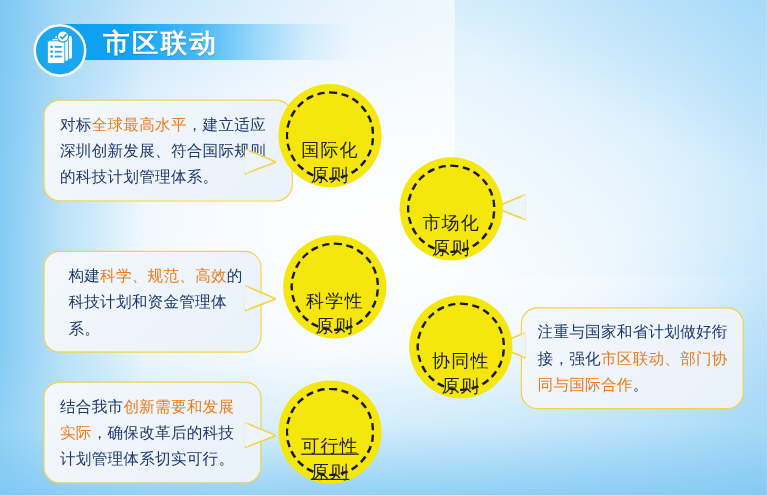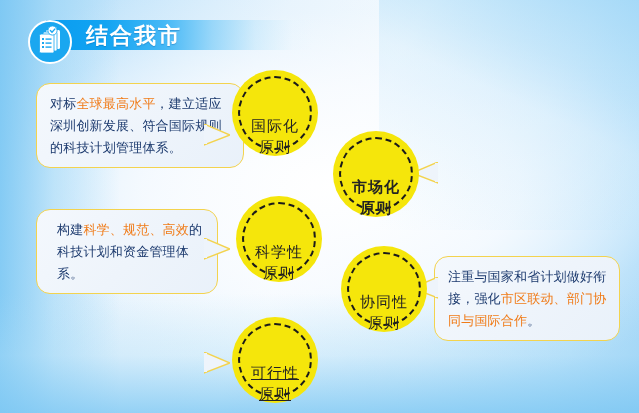--- a/index.html
+++ b/index.html
@@ -156,39 +156,39 @@
         <rect x="12" y="16" width="2" height="2" fill="#1aa7f0"></rect>
         <rect x="15.5" y="16.4" width="6" height="1.4" fill="#1aa7f0"></rect>
         <rect x="12" y="20" width="2" height="2" fill="#1aa7f0"></rect>
         <rect x="15.5" y="20.4" width="6" height="1.4" fill="#1aa7f0"></rect>
         <rect x="12" y="24" width="2" height="2" fill="#1aa7f0"></rect>
         <rect x="15.5" y="24.4" width="6" height="1.4" fill="#1aa7f0"></rect>
         <circle cx="22.5" cy="8.5" r="4.6" fill="#ffffff" stroke="#1aa7f0" stroke-width="0.9"></circle>
         <path d="M20.4 8.6 L22 10.2 L25 6.9" fill="none" stroke="#1aa7f0" stroke-width="1.4" stroke-linecap="round" stroke-linejoin="round"></path>
       </svg>
     </div>
-    <div id="header-title">结合我市</div>
+    <div id="header-title">市区联动</div>
   </div>
 
   <div class="bubble bubble-left" style="left:36px; top:83px; width:208px;">
     <p><span>对标</span><span class="hl">全球最高水平</span><span>，建立适应深圳创新发展、符合国际规则的科技计划管理体系。</span></p>
   </div>
   <svg class="tail" style="left:204px; top:124px; width:26px; height:22px; z-index:3;" viewBox="0 0 26 22">
     <path d="M0 0 L26 11 L0 21 Z" fill="#eef4fb" stroke="#f3d34e" stroke-width="1.4"></path>
     <rect x="-2" y="1" width="5" height="19" fill="#eef4fb"></rect>
   </svg>
   <div class="circle" style="left:232px; top:70px;">
     <div class="dash"></div>
     <div class="ctext">
       <div>国际化</div>
       <div>原则</div>
     </div>
   </div>
 
-  <div class="circle" style="left:333px; top:131px;font-weight:bold;">
+  <div class="circle" style="left:333px; top:131px;">
     <div class="dash"></div>
     <div class="ctext">
       <div>市场化</div>
       <div>原则</div>
     </div>
   </div>
   <svg class="tail" style="left:412px; top:162px; width:26px; height:22px; z-index:3;" viewBox="0 0 26 22">
     <path d="M26 0 L0 11 L26 21 Z" fill="#eef4fb" stroke="#f3d34e" stroke-width="1.4"></path>
     <rect x="23" y="1" width="5" height="19" fill="#eef4fb"></rect>
   </svg>
@@ -216,20 +216,23 @@
     </div>
   </div>
   <svg class="tail" style="left:412px; top:277px; width:26px; height:22px; z-index:3;" viewBox="0 0 26 22">
     <path d="M26 0 L0 11 L26 21 Z" fill="#eef4fb" stroke="#f3d34e" stroke-width="1.4"></path>
     <rect x="23" y="1" width="5" height="19" fill="#eef4fb"></rect>
   </svg>
   <div class="bubble bubble-right" style="left:434px; top:256px; width:186px;">
     <p><span>注重与国家和省计划做好衔接，强化</span><span class="hl">市区联动、部门协同与国际合作</span><span>。</span></p>
   </div>
 
+  <div class="bubble bubble-left" style="left:36px; top:318px; width:182px;">
+    <p><span>结合我市</span><span class="hl">创新需要和发展实际</span><span>，确保改革后的科技计划管理体系切实可行。</span></p>
+  </div>
   <svg class="tail" style="left:204px; top:352px; width:26px; height:22px; z-index:3;" viewBox="0 0 26 22">
     <path d="M0 0 L26 11 L0 21 Z" fill="#eef4fb" stroke="#f3d34e" stroke-width="1.4"></path>
     <rect x="-2" y="1" width="5" height="19" fill="#eef4fb"></rect>
   </svg>
   <div class="circle" style="left:232px; top:317px;text-decoration:underline;">
     <div class="dash"></div>
     <div class="ctext">
       <div>可行性</div>
       <div>原则</div>
     </div>

